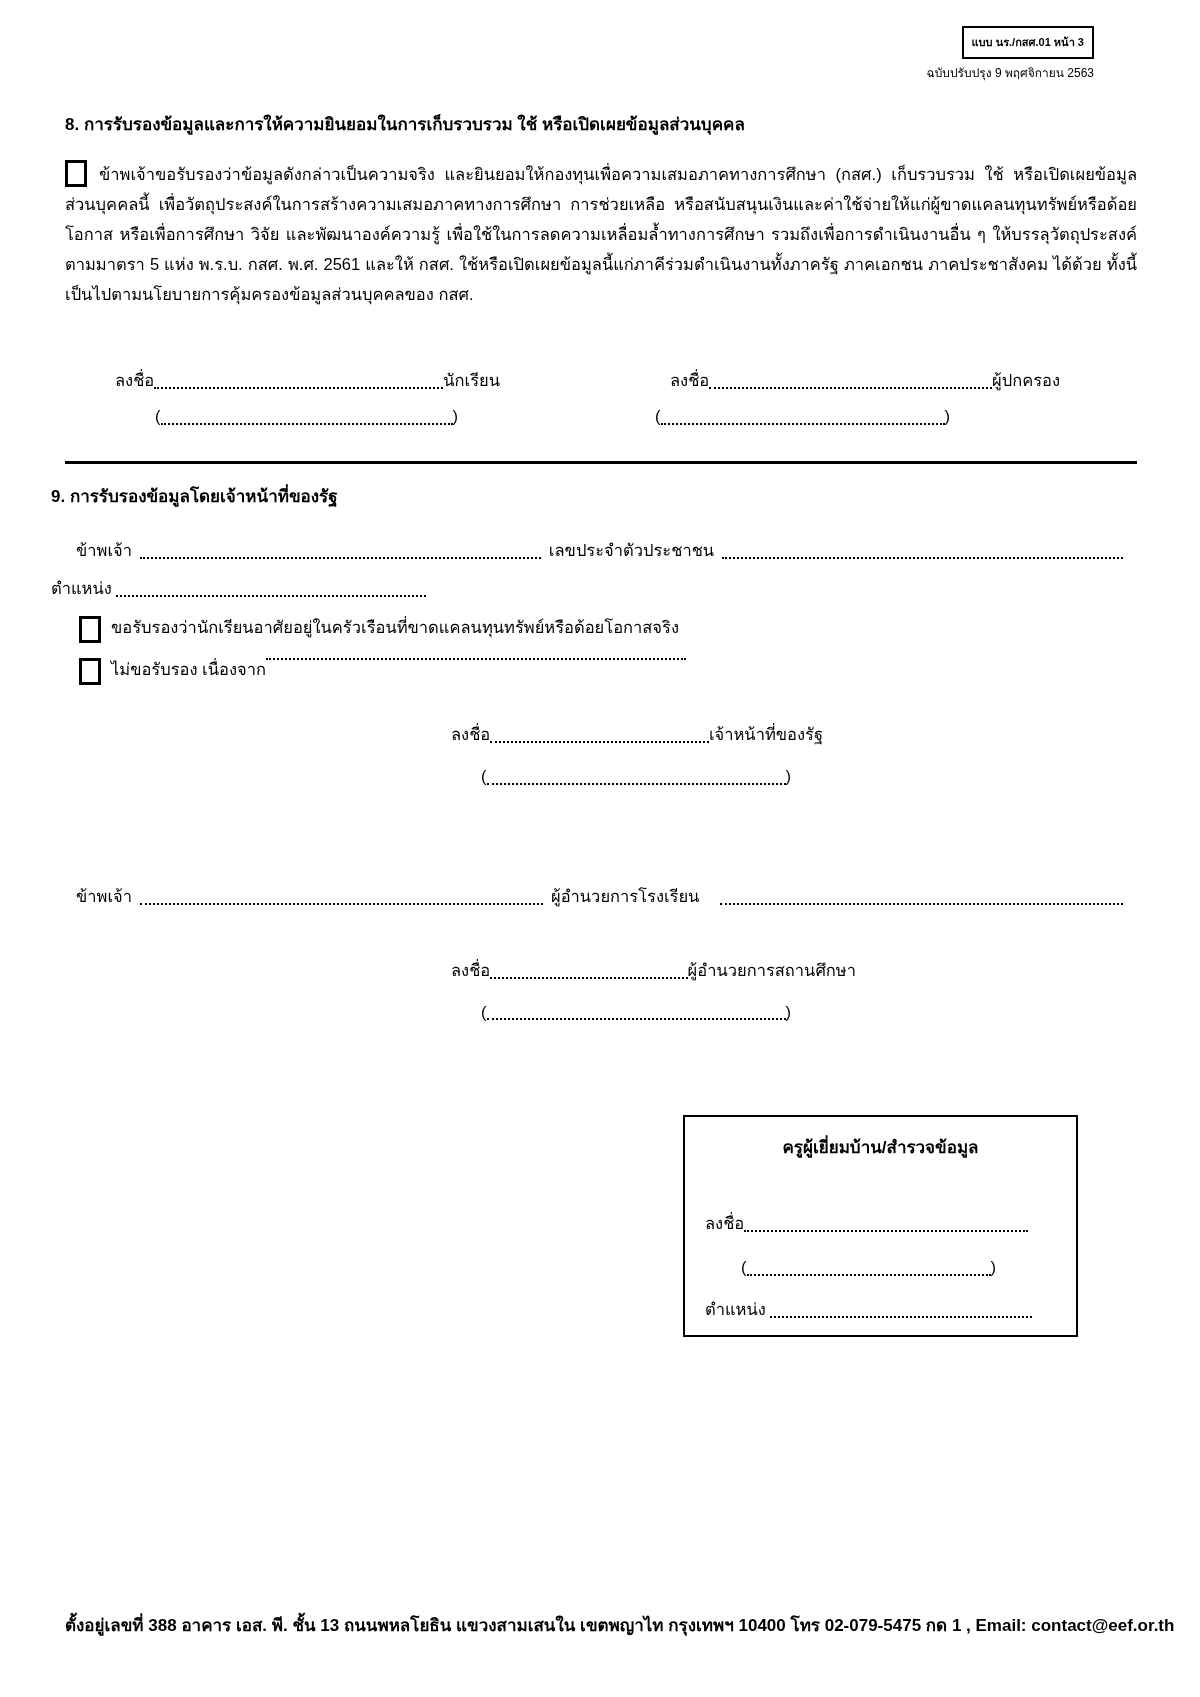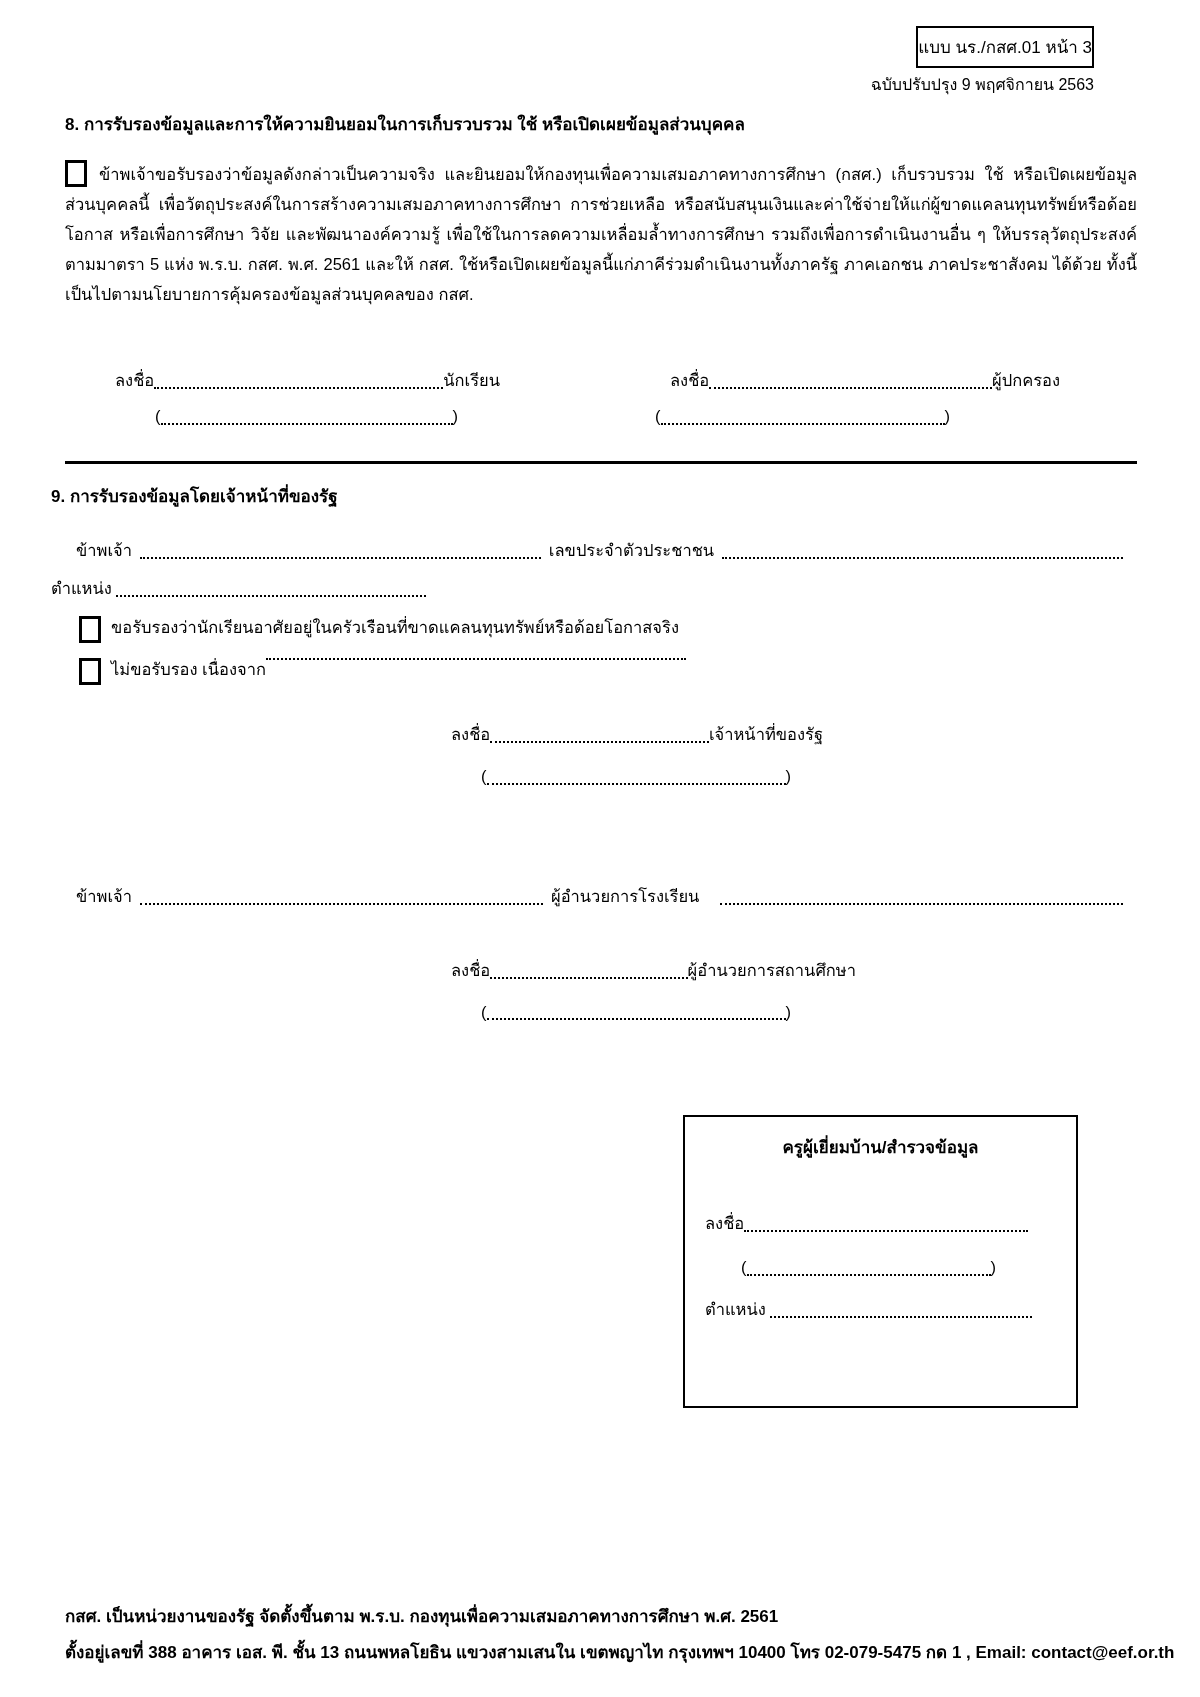--- a/index.html
+++ b/index.html
@@ -10,23 +10,23 @@
     font-family: "Liberation Sans", sans-serif;
     color: #000;
     font-size: 16.5px;
   }
   .page { position: relative; width: 1200px; height: 1697px; background: #fff; overflow: hidden; }
 
   
   .header-wrap { position: absolute; top: 26px; right: 106px; text-align: right; }
   .form-code-box {
     display: inline-block; border: 2.5px solid #000;
-    padding: 5px 0 6px; font-weight: normal; font-size: 17px;
-  }
-  .revision { font-size: 16px; margin-top: 4px; }
+    padding: 5px 8px 6px; font-weight: bold; font-size: 11px;
+  }
+  .revision { font-size: 12px; margin-top: 4px; }
 
   .sec-heading { font-weight: bold; font-size: 17px; }
 
   
   .sec8 { position: absolute; left: 65px; top: 110px; width: 1072px; }
   .consent-para { margin-top: 22px; text-align: justify; line-height: 30px; }
   .checkbox {
     display: inline-block; width: 22px; height: 27px;
     border: 3px solid #000; background: #fff;
     vertical-align: -7px; margin-right: 12px;
@@ -57,21 +57,21 @@
   .cb-row .checkbox { margin-left: 28px; }
   .cb-row.with-dots { align-items: flex-start; }
   .cb-row.with-dots .checkbox { align-self: center; }
   .center-sign { margin-top: 38px; margin-left: 400px; width: 372px; display: flex; align-items: flex-end; }
   .center-paren { margin-top: 18px; margin-left: 430px; width: 310px; display: flex; align-items: flex-end; }
   .row-director { margin-top: 96px; }
   .center-sign2 { margin-top: 50px; margin-left: 400px; width: 405px; display: flex; align-items: flex-end; }
 
   
   .teacher-box {
-    position: absolute; left: 683px; top: 1115px; width: 395px; height: 293px;
+    position: absolute; left: 683px; top: 1115px; width: 395px; height: 222px;
     border: 2px solid #000; padding: 16px 20px;
   }
   .teacher-box .box-title { text-align: center; font-weight: bold; font-size: 17px; }
   .tb-sign { margin-top: 52px; margin-right: 28px; display: flex; align-items: flex-end; }
   .tb-paren { margin-top: 20px; margin-left: 36px; width: 255px; display: flex; align-items: flex-end; }
   .tb-pos { margin-top: 18px; display: flex; align-items: flex-end; }
 
   
   .footer { position: absolute; left: 65px; top: 1602px; width: 1110px; font-weight: bold; font-size: 17px; }
   .footer .f2 { margin-top: 9px; }
@@ -196,17 +196,16 @@
       <span class="lbl">)</span>
     </div>
 
     <div class="tb-pos">
       <span class="lbl">ตำแหน่ง</span>&nbsp;
       <span class="dots fixed" style="width:262px"></span>
     </div>
   </div>
 
   <div class="footer">
-    <div class="f1">กสศ. เป็นหน่วยงานของรัฐ จัดตั้งขึ้นตาม พ.ร.บ. กองทุนเพื่อความเสมอภาคทางการศึกษา พ.ศ. 2561</div>
     <div class="f2">ตั้งอยู่เลขที่ 388 อาคาร เอส. พี. ชั้น 13 ถนนพหลโยธิน แขวงสามเสนใน เขตพญาไท กรุงเทพฯ 10400  โทร 02-079-5475 กด 1 , Email: contact@eef.or.th</div>
   </div>
 
 </div>
 
 </body></html>

